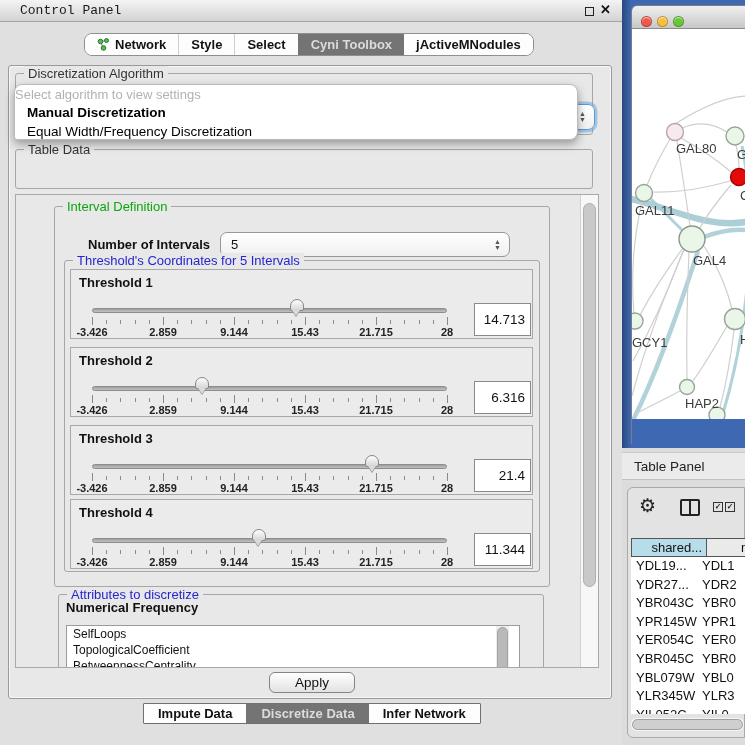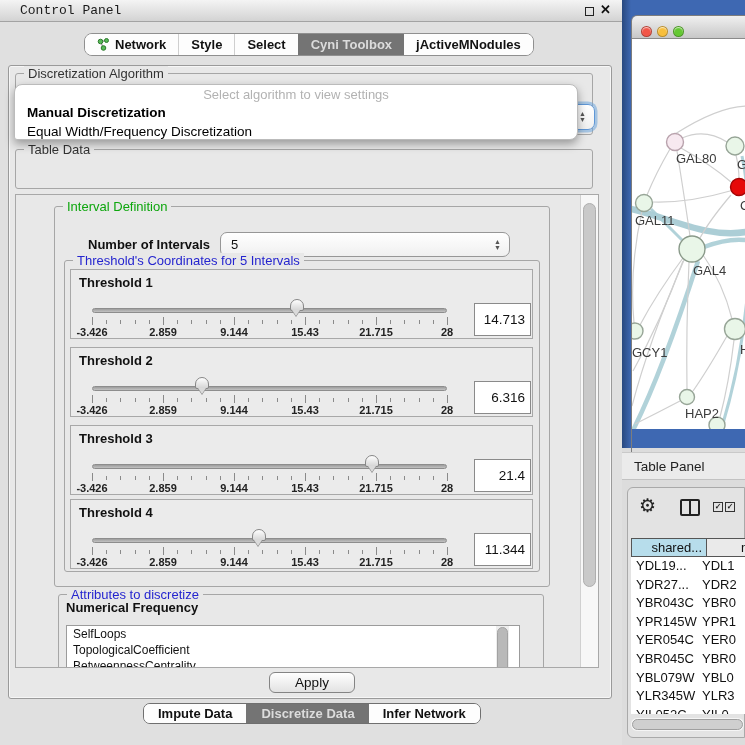--- a/index.html
+++ b/index.html
@@ -44,21 +44,21 @@
   .combo.focused { border-color:#5f97d6; box-shadow:0 0 0 2.5px rgba(110,166,220,.55); }
 
   
   #alg-group   { left:6px; top:7px; width:578px; height:62px; }
   #alg-combo   { left:16px; top:30px; width:563px; height:26px; }
 
   
   #alg-popup { position:absolute; left:14px; top:84px; width:564px; height:56px; background:#fff;
     border:1px solid #bbb; border-radius:8px 8px 8px 3px; z-index:20;
     box-shadow:0 4px 10px rgba(0,0,0,.35); overflow:hidden; }
-  #alg-popup .ph { height:18px; line-height:19px; text-align:center; color:#b2b2b2; font-size:13px; }
+  #alg-popup .ph { height:18px; line-height:19px; color:#b2b2b2; font-size:13px; }
   #alg-popup .opt { height:19px; line-height:19px; padding-left:12px; font-size:13.5px; color:#000; white-space:nowrap; }
   #alg-popup .opt.selected { font-weight:bold; }
 
   
   #tabledata-group { left:6px; top:83px; width:578px; height:40px; }
   #tabledata-combo { left:16px; top:92px; width:561px; height:25px; }
 
   
   #viewport { position:absolute; left:6px; top:128px; width:584px; height:474px;
     border:1px solid #a8a8a8; background:#e8e8e8; overflow:hidden; }
@@ -100,28 +100,28 @@
   #attr-scroll { position:absolute; right:10px; top:0; width:13px; height:100%; background:#ededed; }
   #attr-scroll .thumb { position:absolute; left:1px; top:1px; width:11px; height:95%; background:#b9b9b9;
     border:1px solid #a2a2a2; border-radius:6px; }
 
   #apply-btn { position:absolute; left:260px; top:606px; width:86px; height:21px;
     background:linear-gradient(#ffffff,#e2e2e2); border:1px solid #848484; border-radius:6px;
     font-size:13.5px; color:#111; text-align:center; line-height:19px; }
 
   
   #bottom-tabs { position:absolute; left:143px; top:703px; height:21px; display:inline-flex;
-    border:1px solid #6f6f6f; border-radius:7px; overflow:hidden; background:#fbfbfb; }
+    border:1px solid #6f6f6f; border-radius:1px; overflow:hidden; background:#fbfbfb; }
   #bottom-tabs .tab { line-height:19px; padding:0 14px; }
 
   
   #right-side { position:absolute; left:622px; top:0; width:123px; height:745px; background:#dcdcdc; }
   #net-frame { position:absolute; left:0; top:0; width:123px; height:448px;
     background:linear-gradient(90deg,#29497f 0px,#3e68b2 9px); }
-  #net-window { position:absolute; left:9px; top:15px; width:114px; height:439px;
+  #net-window { position:absolute; left:9px; top:5px; width:114px; height:439px;
     border-radius:6px 0 0 0; overflow:hidden; border-left:1px solid #7d7d7d; border-top:1px solid #7d7d7d; }
   #net-titlebar { position:absolute; left:0; top:0; width:114px; height:23px;
     background:linear-gradient(#f0f0f0,#c7c7c7); border-bottom:1px solid #8a8a8a; }
   .light { position:absolute; top:10px; width:11px; height:11px; border-radius:50%; border:1px solid rgba(0,0,0,.25);
     box-shadow:inset 0 1px 1px rgba(255,255,255,.7); }
   #net-canvas { position:absolute; left:0; top:23px; width:114px; height:390px; background:#fff; }
   #net-canvas svg { position:absolute; left:0; top:0; }
   .edge { fill:none; stroke:#cfcfcf; stroke-width:1.2; }
   .edge-t3 { fill:none; stroke:#a9cdd5; stroke-width:3; opacity:.9; }
   .edge-t4 { fill:none; stroke:#a9cdd5; stroke-width:4.5; opacity:.9; }

